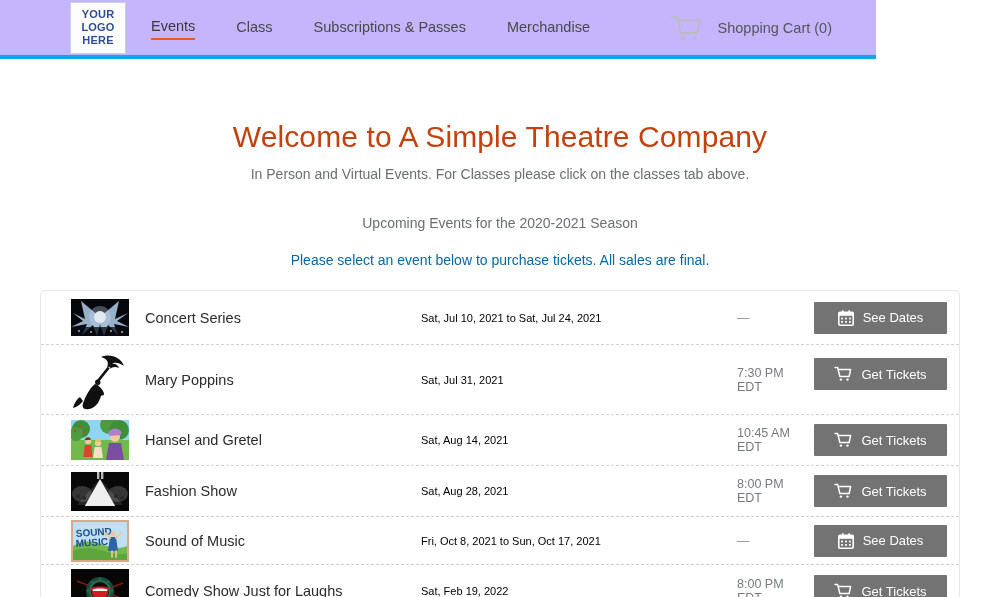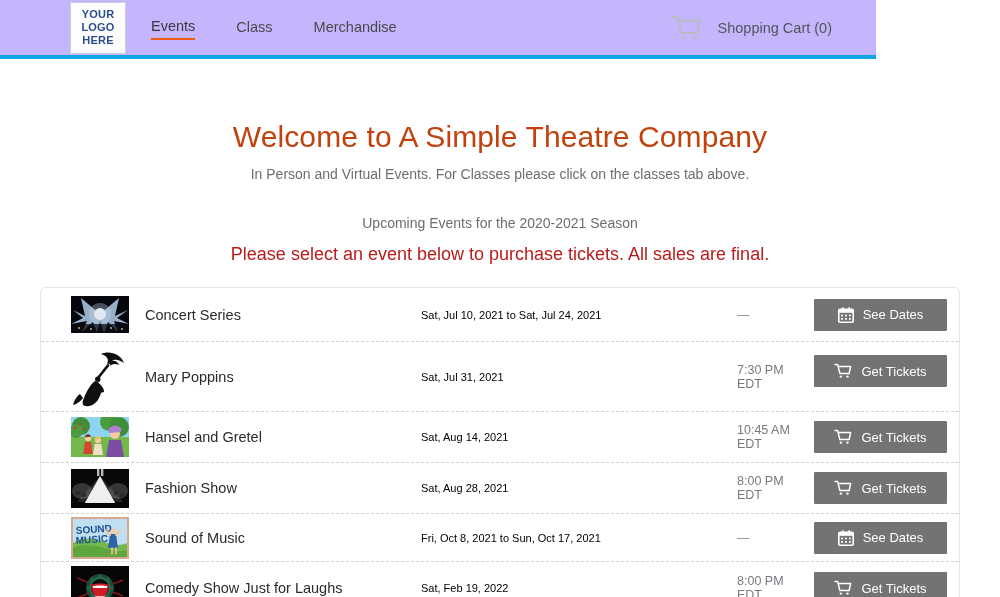--- a/index.html
+++ b/index.html
@@ -91,23 +91,23 @@
     margin-top: 12px;
     font-size: 14px;
     color: #6a6d72;
   }
   .season {
     margin-top: 33px;
     font-size: 14px;
     color: #6a6d72;
   }
   .season2 {
-    margin-top: 13px;
-    font-size: 18px;
-    color: #b91c1c;
+    margin-top: 21px;
+    font-size: 14px;
+    color: #0369a1;
   }
 
   
   .event-card {
     margin: 22px 40px 0 40px;
     border: 1px solid #e6e7e9;
     border-radius: 5px;
     background: #fff;
     overflow: hidden;
   }
@@ -179,20 +179,21 @@
 <div class="site-header">
   <div class="logo-box">
     <span>YOUR</span>
     <span>LOGO</span>
     <span>HERE</span>
   </div>
 
   <nav class="main-nav">
     <div class="nav-item active">Events</div>
     <div class="nav-item">Class</div>
+    <div class="nav-item">Subscriptions &amp; Passes</div>
     <div class="nav-item">Merchandise</div>
   </nav>
 
   <div class="cart-area">
     <span class="cart-icon">
       <svg width="34" height="28" viewBox="0 0 34 28" fill="none">
         <path d="M2 3 H7 L11 19 H27" stroke="#b9bcc0" stroke-width="1.8" stroke-linecap="round" stroke-linejoin="round"></path>
         <path d="M9.2 6.5 H30 L27.2 19" stroke="#b9bcc0" stroke-width="1.8" stroke-linecap="round" stroke-linejoin="round"></path>
         <circle cx="13" cy="24" r="1.8" fill="#b9bcc0"></circle>
         <circle cx="25" cy="24" r="1.8" fill="#b9bcc0"></circle>

